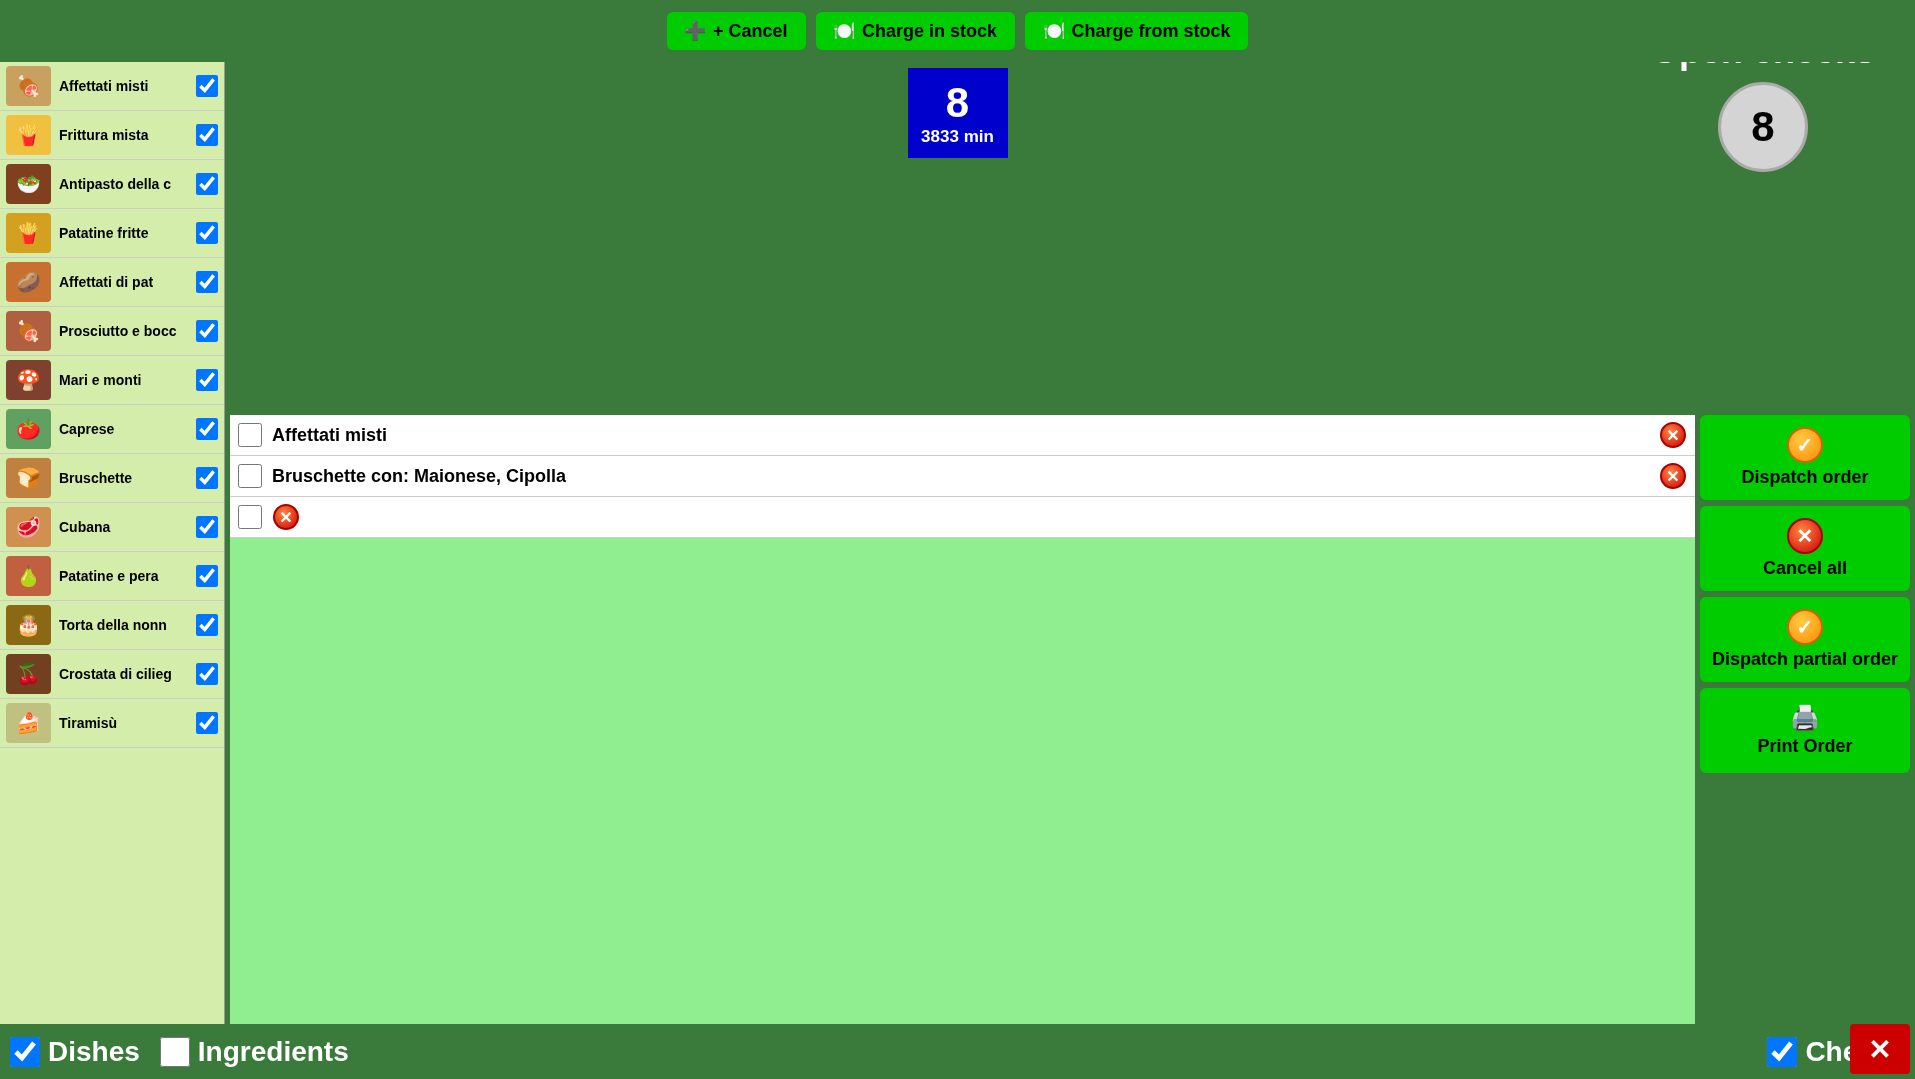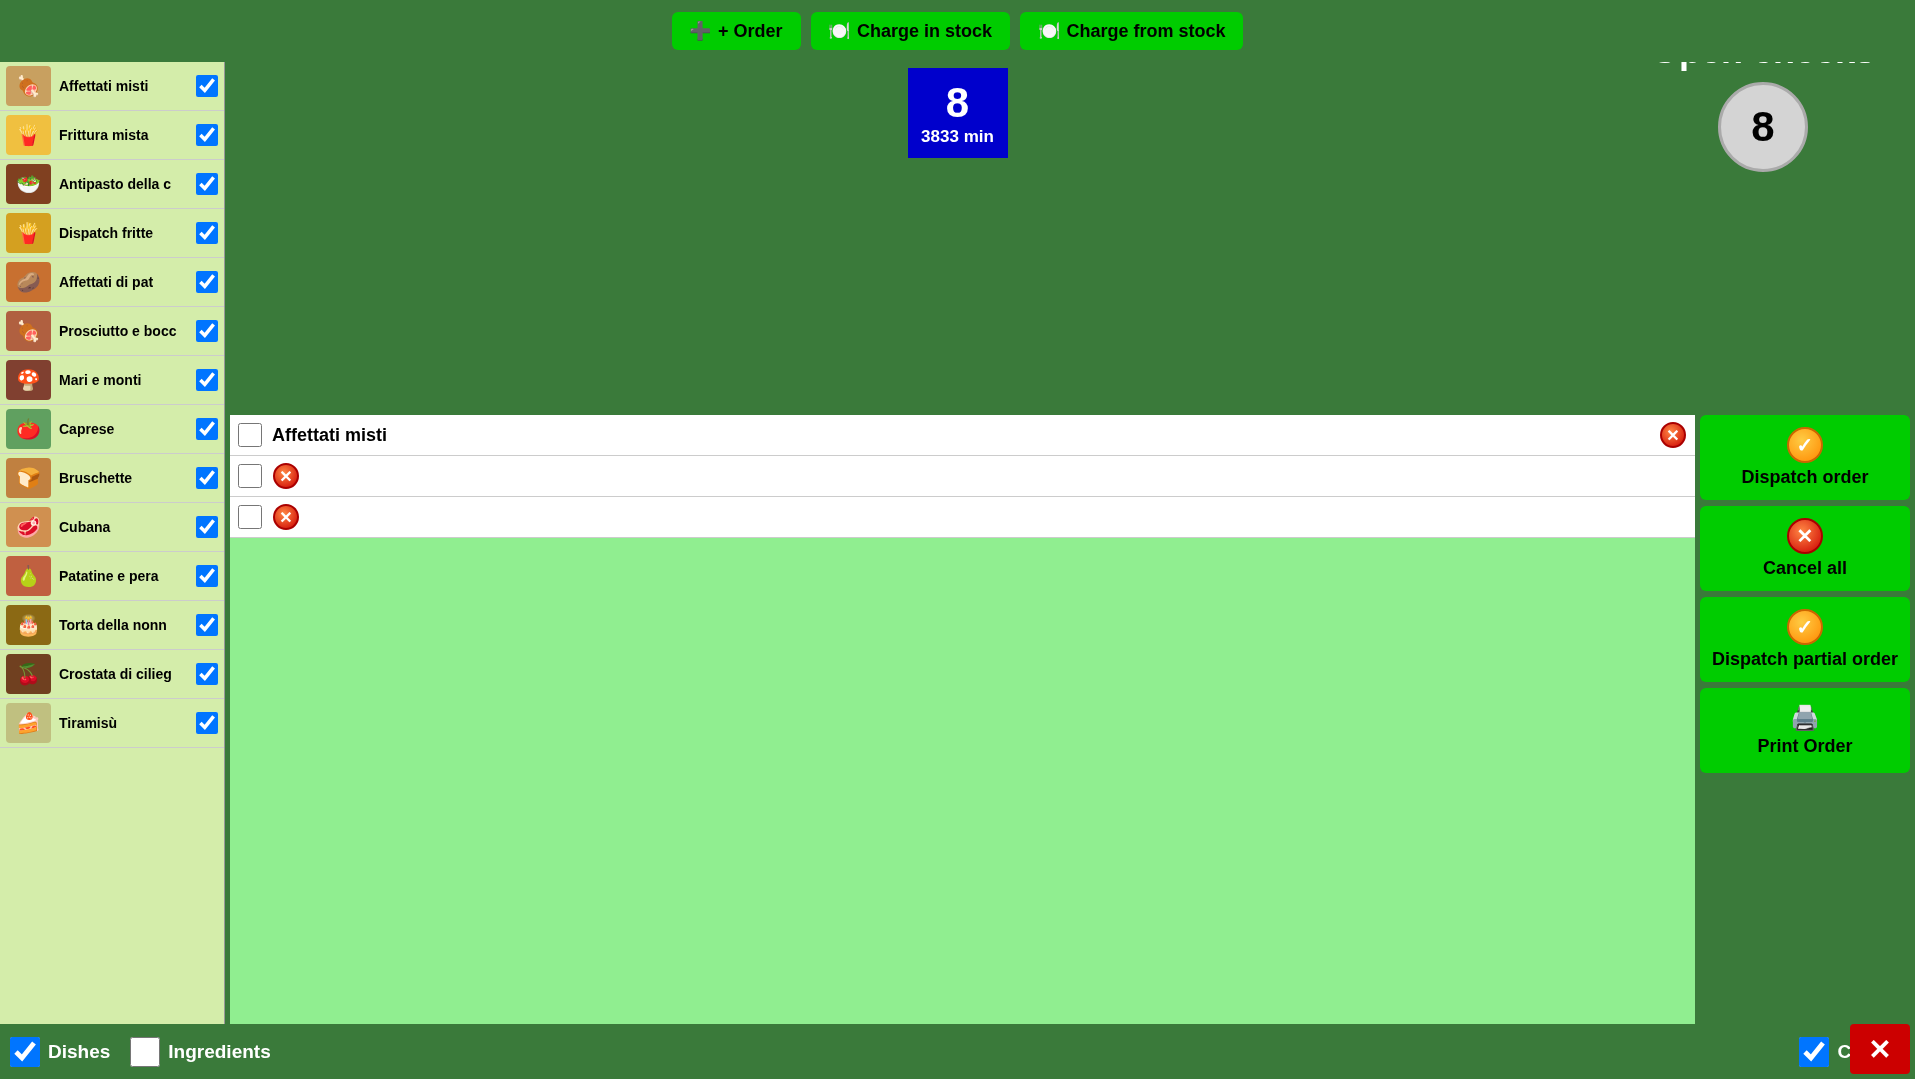--- a/index.html
+++ b/index.html
@@ -242,21 +242,21 @@
       cursor: pointer;
     }
 
     .bottom-checkbox {
       width: 30px;
       height: 30px;
       cursor: pointer;
     }
 
     .bottom-label {
-      font-size: 19px;
+      font-size: 28px;
       font-weight: bold;
       color: white;
       text-align: center;
     }
 
     #close-btn {
       position: absolute;
       right: 5px;
       bottom: 5px;
       width: 60px;
@@ -366,21 +366,21 @@
       flex: 1;
       background-color: #90ee90;
     }
   </style>
 </head>
 <body>
 
 <div id="toolbar">
   <button class="toolbar-btn" id="order-btn">
     <span>➕</span>
-    <span>+ Order</span>
+    <span>+ Cancel</span>
   </button>
   <button class="toolbar-btn" id="charge-in-stock-btn">
     <span>🍽️</span>
     <span>Charge in stock</span>
   </button>
   <button class="toolbar-btn" id="charge-from-stock-btn">
     <span>🍽️</span>
     <span>Charge from stock</span>
   </button>
 </div>
@@ -406,21 +406,21 @@
       <span class="dish-name">Frittura mista</span>
       <input type="checkbox" class="dish-check" checked="" style="">
     </div>
     <div class="dish-item">
       <div class="dish-thumb food-3">🥗</div>
       <span class="dish-name">Antipasto della c</span>
       <input type="checkbox" class="dish-check" checked="" style="">
     </div>
     <div class="dish-item">
       <div class="dish-thumb food-4">🍟</div>
-      <span class="dish-name">Dispatch fritte</span>
+      <span class="dish-name">Patatine fritte</span>
       <input type="checkbox" class="dish-check" checked="" style="">
     </div>
     <div class="dish-item">
       <div class="dish-thumb food-5">🥔</div>
       <span class="dish-name">Affettati di pat</span>
       <input type="checkbox" class="dish-check" checked="" style="">
     </div>
     <div class="dish-item">
       <div class="dish-thumb food-6">🍖</div>
       <span class="dish-name">Prosciutto e bocc</span>
@@ -472,20 +472,21 @@
   <div id="order-list-section">
   <div class="order-row">
         <input type="checkbox" class="order-row-check" style="">
         <span class="order-row-text">Affettati misti</span>
         <div class="order-row-delete">
           <div class="delete-circle">✕</div>
         </div>
       </div>
       <div class="order-row">
         <input type="checkbox" class="order-row-check" style="">
+        <span class="order-row-text">Bruschette con: Maionese, Cipolla</span>
         <div class="order-row-delete">
           <div class="delete-circle">✕</div>
         </div>
       </div>
       <div class="order-row">
         <input type="checkbox" class="order-row-check" style="">
         <div class="order-row-delete">
           <div class="delete-circle">✕</div>
         </div>
       </div>

